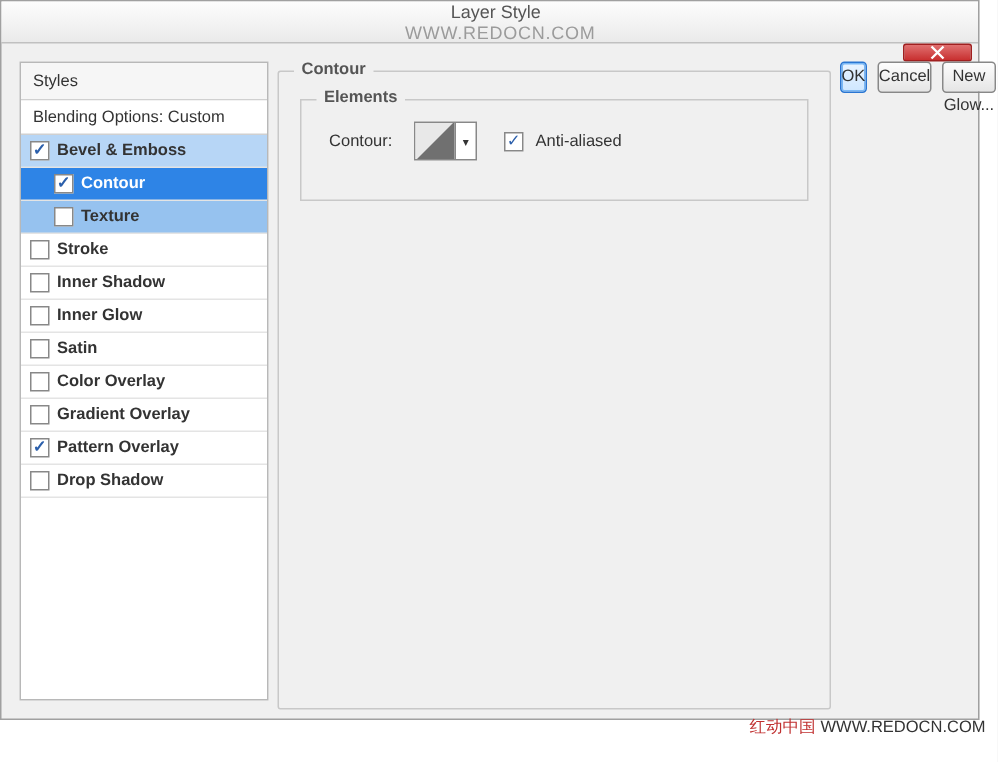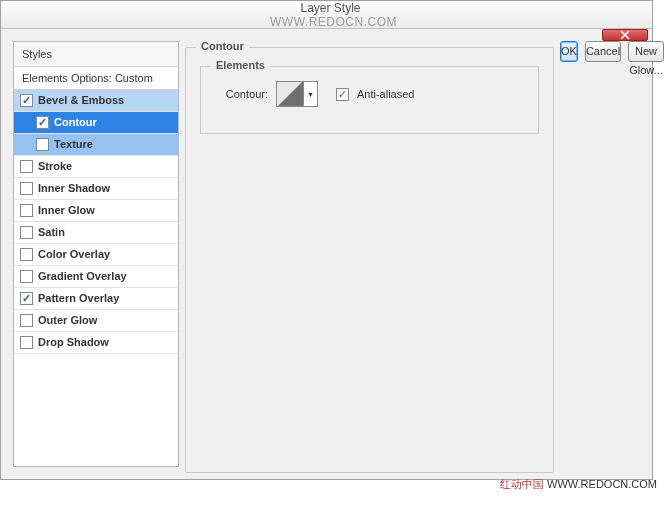--- a/index.html
+++ b/index.html
@@ -20,21 +20,21 @@
 .effect-row.contour-sel { background: #2e84e6; }
 .effect-row.texture-sel { background: #96c2ef; }
 .check { width: 13px; height: 13px; border: 1px solid #888; background: #fff; display: inline-flex; align-items: center; justify-content: center; flex-shrink: 0; }
 .check.checked::after { content: "✓"; color: #2b5fab; font-size: 11px; line-height: 11px; }
 .main-panel { flex: 1; position: relative; }
 .group-box { border: 1px solid #c8c8c8; border-radius: 2px; position: relative; padding: 18px 14px 14px 14px; margin-top: 6px; }
 .group-title { position: absolute; top: -8px; left: 10px; background: #f0f0f0; padding: 0 5px; font-weight: bold; color: #555; }
 .inner-group { border: 1px solid #c8c8c8; padding: 14px 28px 16px 12px; position: relative; }
 .inner-title { position: absolute; top: -8px; left: 10px; background: #f0f0f0; padding: 0 5px; font-weight: bold; color: #555; }
 .form-row { display: flex; align-items: center; gap: 8px; margin-bottom: 10px; }
-.form-lbl { width: 55px; text-align: right; }
+.form-lbl { width: 55px; text-align: center; }
 .contour-pick { width: 42px; height: 26px; border: 1px solid #888; background: #fff; display: flex; }
 .contour-swatch { width: 26px; height: 24px; background: linear-gradient(135deg,#e8e8e8 0%,#e8e8e8 49%,#707070 51%,#707070 100%); }
 .contour-arrow { width: 14px; border-left: 1px solid #888; display: flex; align-items: center; justify-content: center; font-size: 8px; }
 .slider { width: 120px; height: 4px; background: #c8c8c8; border: 1px solid #999; position: relative; }
 .slider-thumb { position: absolute; top: -5px; width: 11px; height: 12px; background: #e4e4e4; border: 1px solid #777; transform: translateX(-50%); }
 .num-field { width: 46px; height: 18px; border: 1px solid #999; background: #fff; padding: 0 4px; }
 .right-col { width: 80px; display: flex; flex-direction: row; gap: 7px; align-items: stretch; }
 .btn { height: 21px; border: 1px solid #888; background: linear-gradient(#fdfdfd,#e5e5e5); border-radius: 3px; text-align: center; line-height: 19px; }
 .btn.default { border: 1px solid #2a76d2; box-shadow: inset 0 0 0 1px #7ab8f5; background: linear-gradient(#eaf4ff,#cfe7ff); }
 .preview-row { display: flex; align-items: center; gap: 5px; margin-top: 4px; justify-content: center; }
@@ -54,21 +54,21 @@
       <svg viewBox="0 0 10 10">
           <path d="M1 1 L9 9 M9 1 L1 9" stroke="#fff" stroke-width="1.6"></path>
         </svg>
     </div>
   </div>
 
   <div class="body">
 
     <div class="styles-panel">
       <div class="styles-header">Styles</div>
-      <div class="blend-row">Elements Options: Custom</div>
+      <div class="blend-row">Blending Options: Custom</div>
       <div id="effects-list">
           <div class="effect-row bevel">
             <span class="check checked"></span>
             <span>Bevel &amp; Emboss</span>
           </div>
           <div class="effect-row sub contour-sel">
             <span class="check checked"></span>
             <span style="color: rgb(255, 255, 255);">Contour</span>
           </div>
           <div class="effect-row sub texture-sel">
@@ -95,24 +95,20 @@
             <span class="check"></span>
             <span>Color Overlay</span>
           </div>
           <div class="effect-row">
             <span class="check"></span>
             <span>Gradient Overlay</span>
           </div>
           <div class="effect-row">
             <span class="check checked"></span>
             <span>Pattern Overlay</span>
-          </div>
-          <div class="effect-row">
-            <span class="check"></span>
-            <span>Outer Glow</span>
           </div>
           <div class="effect-row">
             <span class="check"></span>
             <span>Drop Shadow</span>
           </div>
         </div>
     </div>
 
     <div class="main-panel">
       <div class="group-box" style="height:100%;">

